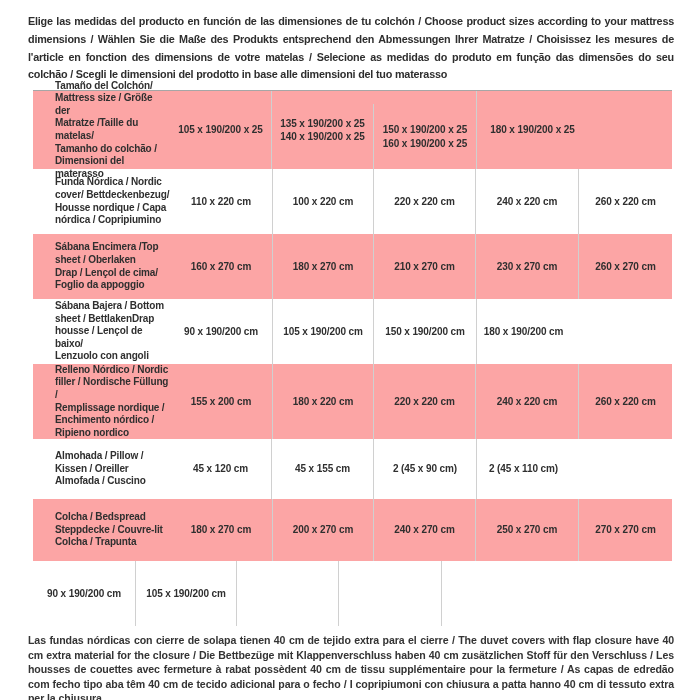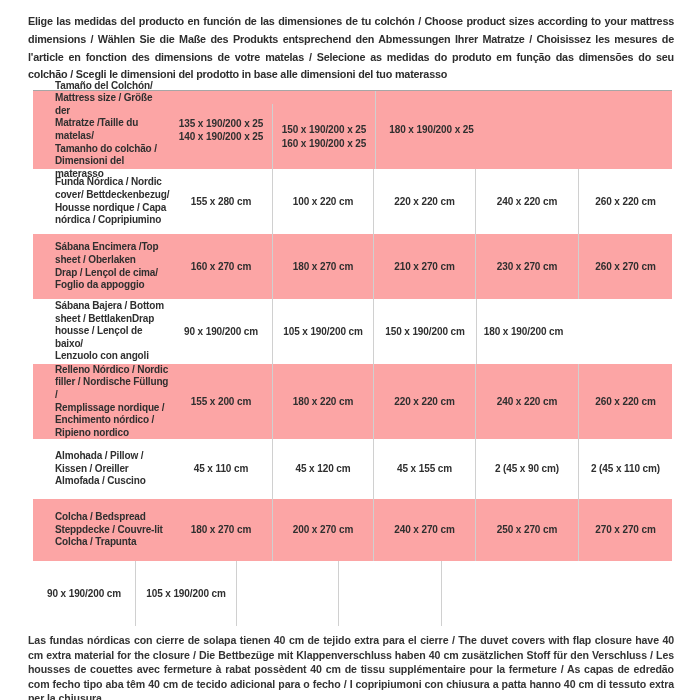--- a/index.html
+++ b/index.html
@@ -47,32 +47,33 @@
 <div class="page">
   <div class="header">Elige las medidas del producto en función de las dimensiones de tu colchón / Choose product sizes according to your mattress dimensions / Wählen Sie die Maße des Produkts entsprechend den Abmessungen Ihrer Matratze / Choisissez les mesures de l'article en fonction des dimensions de votre matelas / Selecione as medidas do produto em função das dimensões do seu colchão / Scegli le dimensioni del prodotto in base alle dimensioni del tuo materasso</div>
 
   <div class="size-table">
       <div class="trow odd" style="height: 78px;">
         <div class="lcell" style="width: 137px;">Tamaño del Colchón/
 Mattress size / Größe der
 Matratze /Taille du matelas/
 Tamanho do colchão /
 Dimensioni del materasso</div>
+        <div class="vcell" style="width: 101px;">105 x 190/200 x 25</div>
         <div class="vcell" style="width: 102px;">135 x 190/200 x 25
 140 x 190/200 x 25</div>
         <div class="vcell" style="width: 103px; margin-top: 13px;">150 x 190/200 x 25
 160 x 190/200 x 25</div>
         <div class="vcell" style="width: 112px;">180 x 190/200 x 25</div>
       </div>
       <div class="trow even" style="height: 65px;">
         <div class="lcell" style="width: 137px;">Funda Nórdica /  Nordic
 cover/ Bettdeckenbezug/
 Housse nordique  / Capa
 nórdica / Copripiumino</div>
-        <div class="vcell" style="width: 102px;">155 x 280 cm</div>
+        <div class="vcell" style="width: 102px;">110 x 220 cm</div>
         <div class="vcell" style="width: 101px;">100 x 220 cm</div>
         <div class="vcell" style="width: 102px;">220 x 220 cm</div>
         <div class="vcell" style="width: 103px;">240 x 220 cm</div>
         <div class="vcell" style="width: 94px;">260 x 220 cm</div>
       </div>
       <div class="trow odd" style="height: 65px;">
         <div class="lcell" style="width: 137px;">Sábana Encimera /Top
 sheet / Oberlaken
 Drap / Lençol de cima/
 Foglio da appoggio</div>
@@ -101,21 +102,20 @@
         <div class="vcell" style="width: 102px;">155 x 200 cm</div>
         <div class="vcell" style="width: 101px;">180 x 220 cm</div>
         <div class="vcell" style="width: 102px;">220 x 220 cm</div>
         <div class="vcell" style="width: 103px;">240 x 220 cm</div>
         <div class="vcell" style="width: 94px;">260 x 220 cm</div>
       </div>
       <div class="trow even" style="height: 60px;">
         <div class="lcell" style="width: 137px;">Almohada  / Pillow /
 Kissen / Oreiller
 Almofada / Cuscino</div>
-        <div class="vcell" style="width: 102px;">45 x 110 cm</div>
         <div class="vcell" style="width: 101px;">45 x 120 cm</div>
         <div class="vcell" style="width: 102px;">45 x 155 cm</div>
         <div class="vcell" style="width: 103px;">2 (45 x 90 cm)</div>
         <div class="vcell" style="width: 94px;">2 (45 x 110 cm)</div>
       </div>
       <div class="trow odd" style="height: 62px;">
         <div class="lcell" style="width: 137px;">Colcha / Bedspread
 Steppdecke / Couvre-lit
 Colcha / Trapunta</div>
         <div class="vcell" style="width: 102px;">180 x 270 cm</div>

